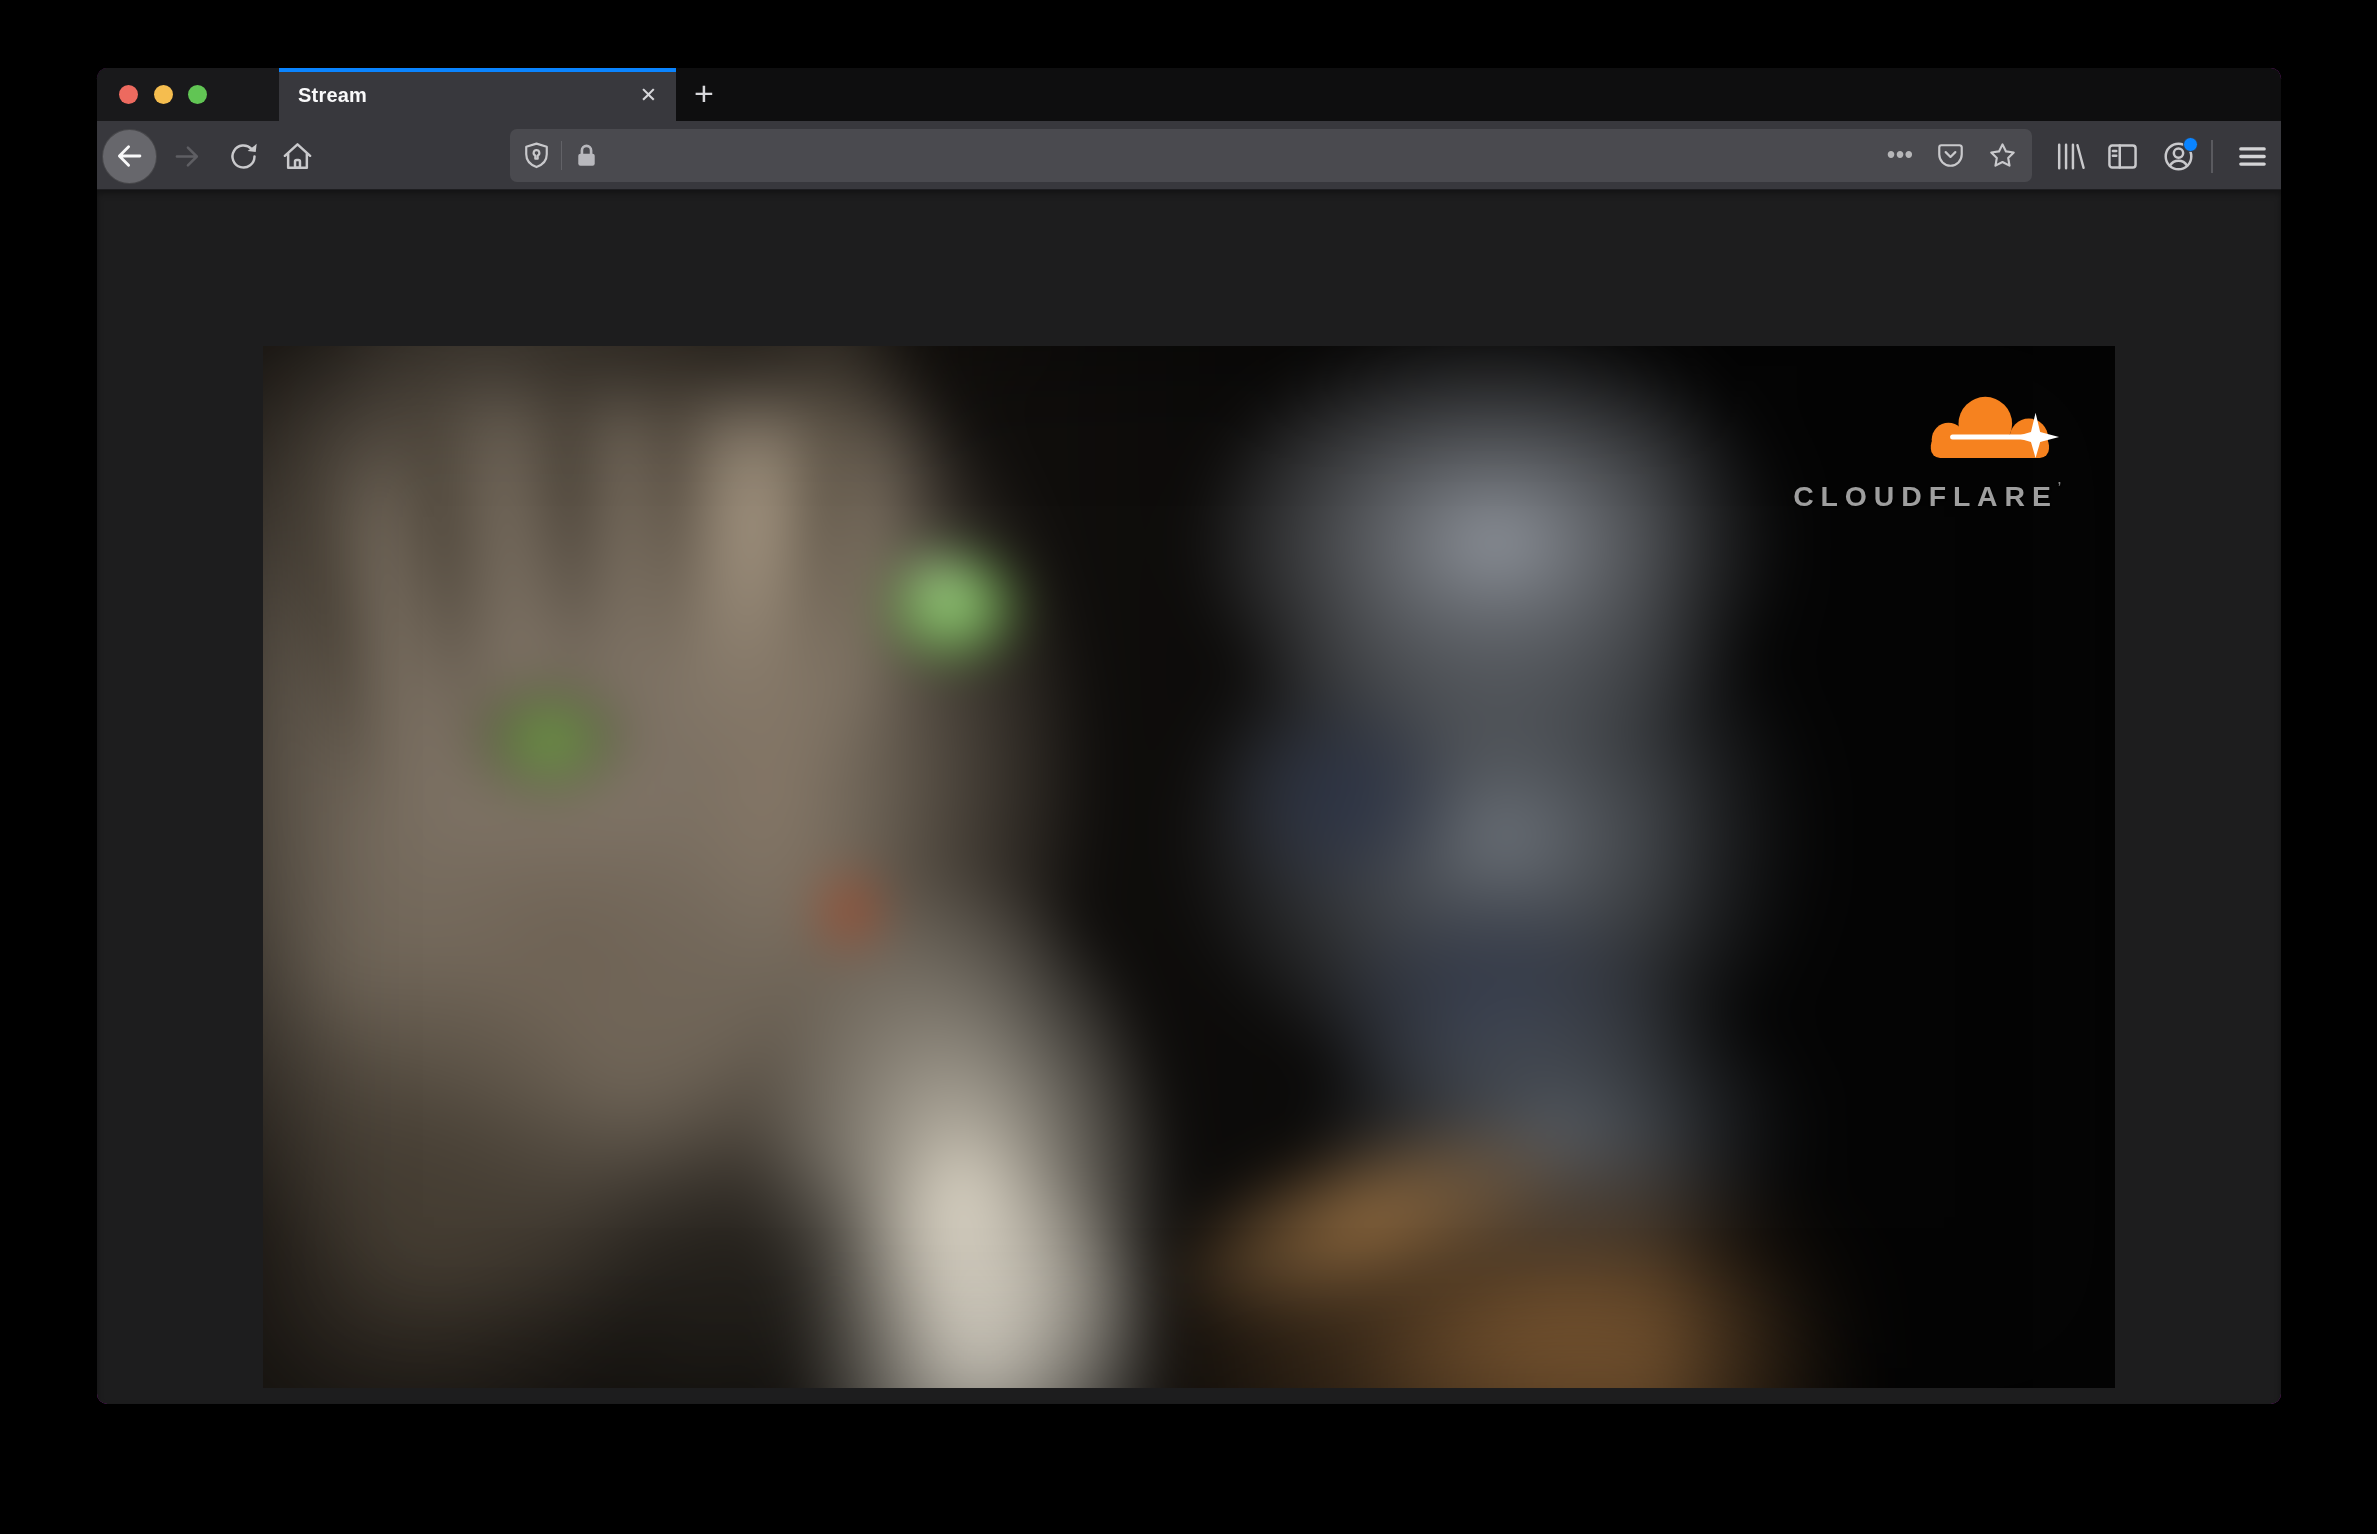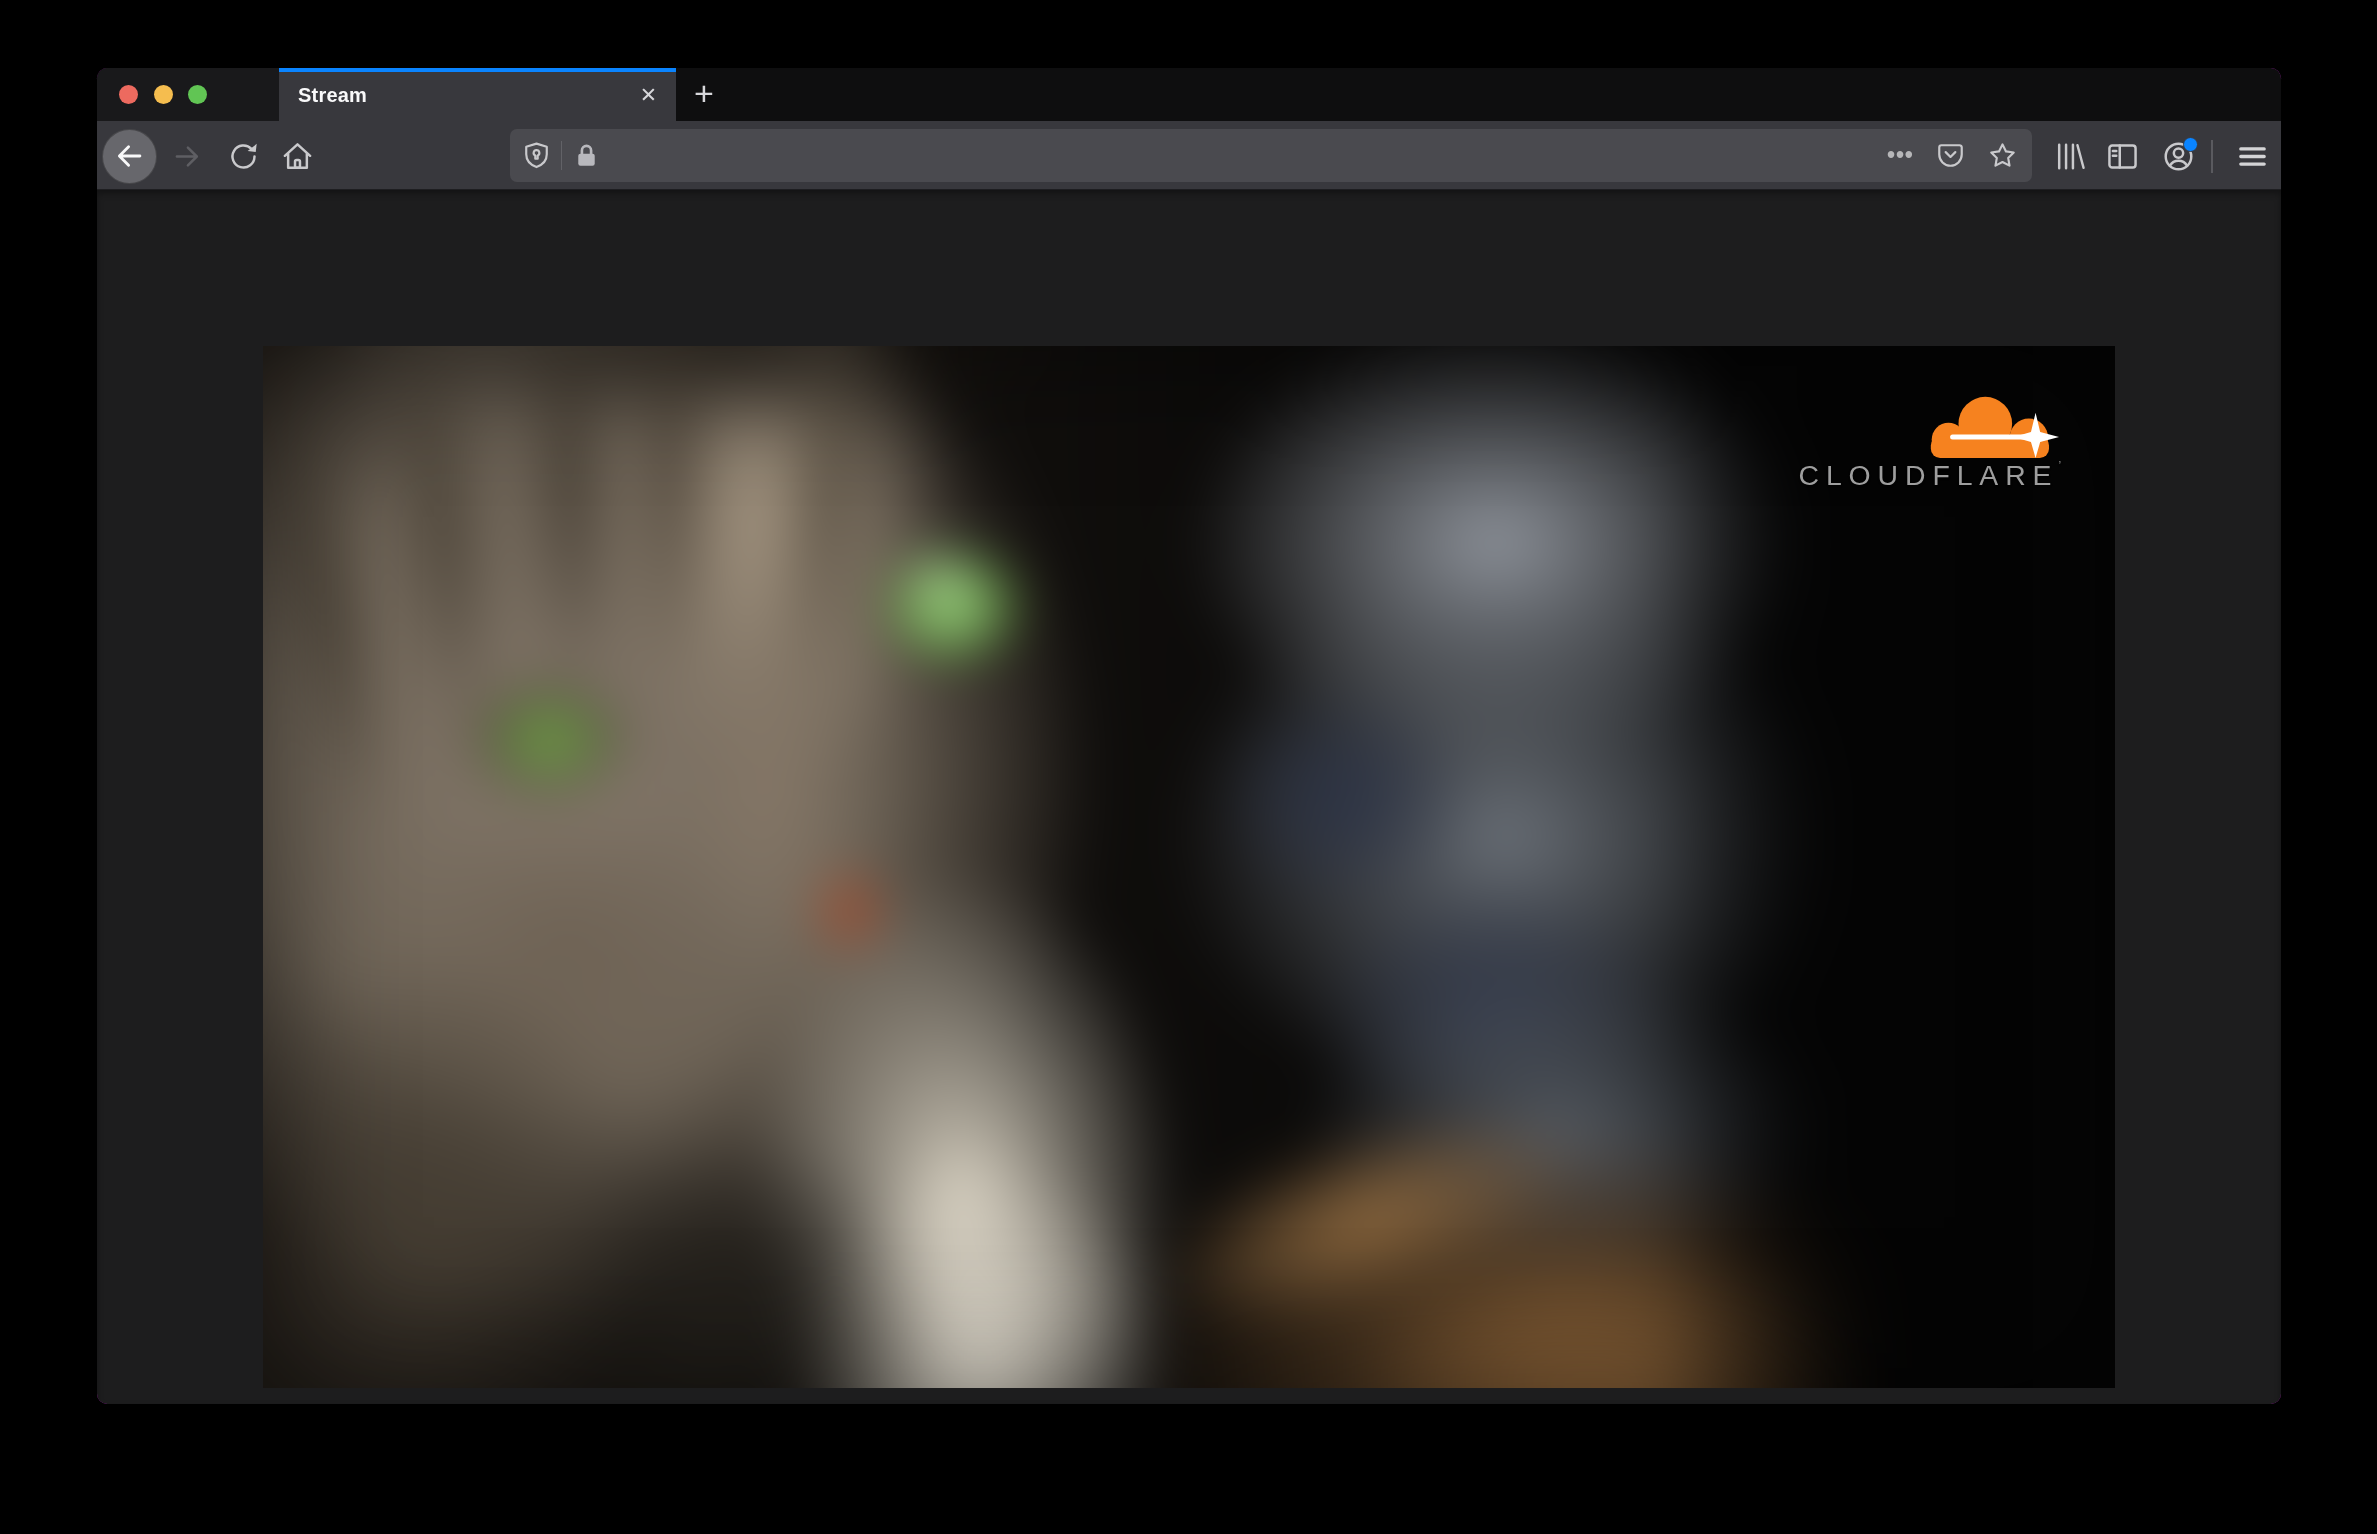--- a/index.html
+++ b/index.html
@@ -57,21 +57,21 @@
   .blob{position:absolute;border-radius:50%;}
   .base{position:absolute;inset:0;border-radius:0;
         background:linear-gradient(90deg,#241f1a 0%,#161310 28%,#0b0a09 55%,#050505 78%,#030303 100%);}
   .rblack{position:absolute;right:0;top:0;width:534px;height:100%;border-radius:0;
           background:linear-gradient(90deg,rgba(3,3,3,0) 0%,#040404 45%,#050505 100%);}
   .vignette{position:absolute;inset:0;box-shadow:inset 0 0 121px 26px rgba(0,0,0,.38);}
   
   .watermark{position:absolute;right:47px;top:50px;display:flex;flex-direction:column;
              align-items:flex-end;filter:blur(0.5px);}
   .wm-cloud{width:152px;height:62px;}
-  .wm-word{margin-top:1px;font-size:28.4px;font-weight:400;letter-spacing:6.9px;color:#9e9e9e;
+  .wm-word{margin-top:22px;font-size:28.4px;font-weight:700;letter-spacing:6.9px;color:#9e9e9e;
            text-shadow:0 0.9px 1.7px rgba(0,0,0,.6);}
   .wm-tm{font-size:12px;vertical-align:top;color:#8a8a8a;}
 </style>
 </head>
 <body>
 
 <div class="stage">
   <div class="window">
 
     <div class="titlebar">

